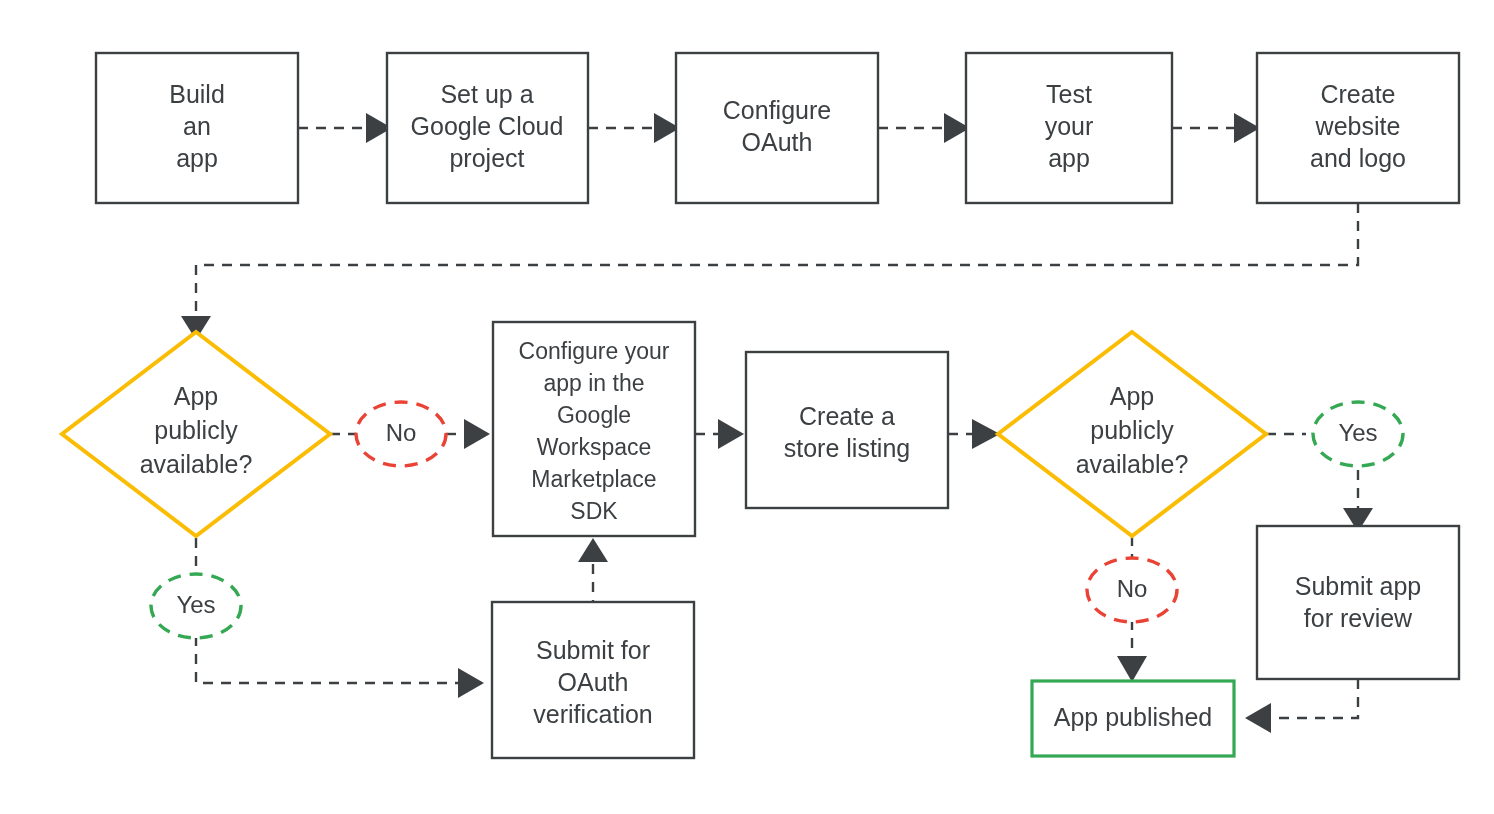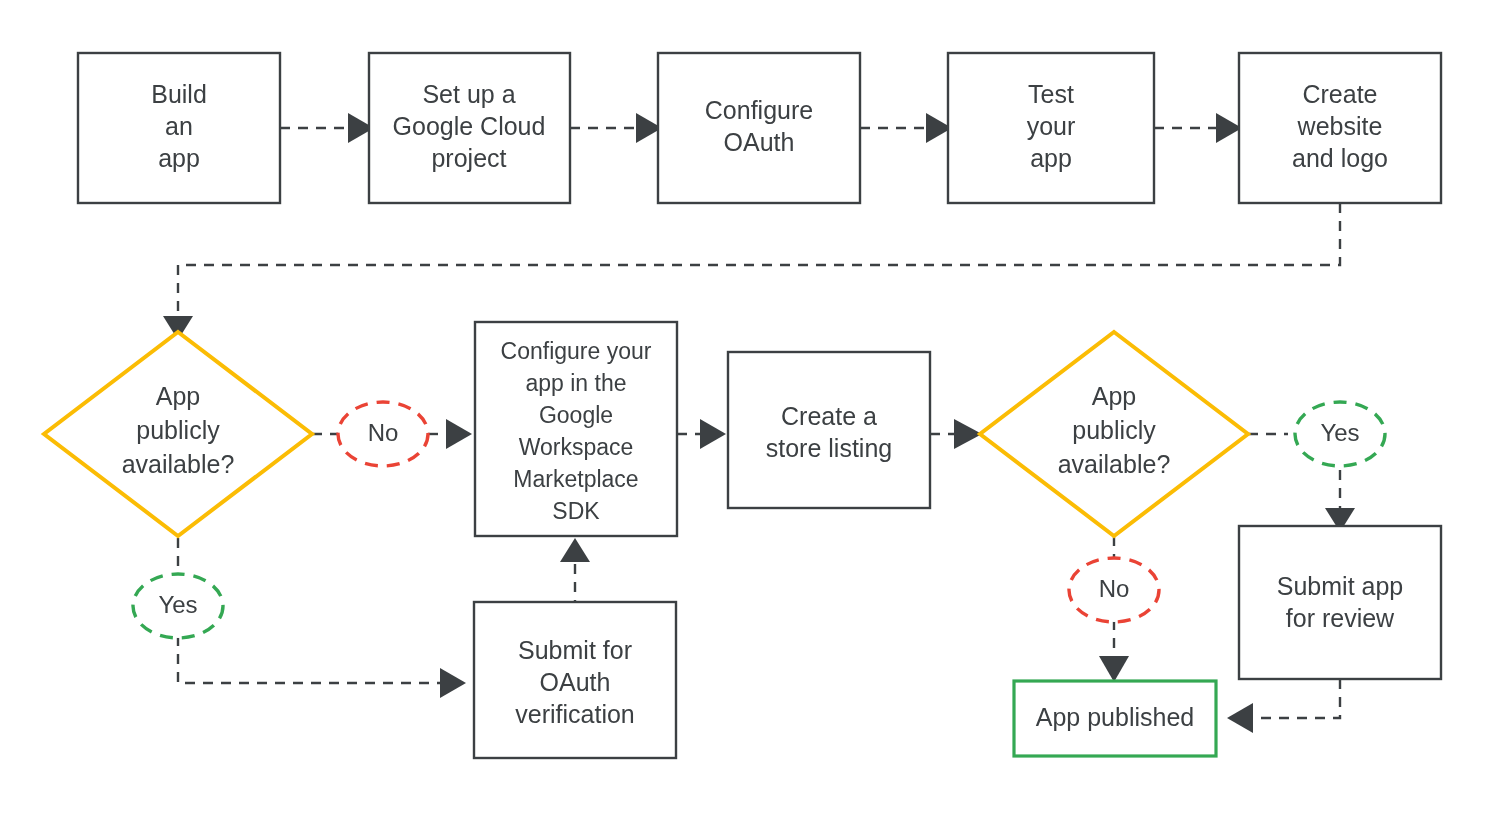--- a/index.html
+++ b/index.html
@@ -11,20 +11,21 @@
     width: 1494px;
     height: 814px;
     font-family: "Liberation Sans", sans-serif;
     overflow: hidden;
   }
   #flowchart-root {
     position: relative;
     width: 1286px;
     height: 814px;
     background: #ffffff;
+    padding-left: 18px;
   }
   svg#flow-svg {
     display: block;
     width: 1494px;
     height: 814px;
   }
   .node-box {
     fill: #ffffff;
     stroke: #3c4043;
     stroke-width: 2.4;

